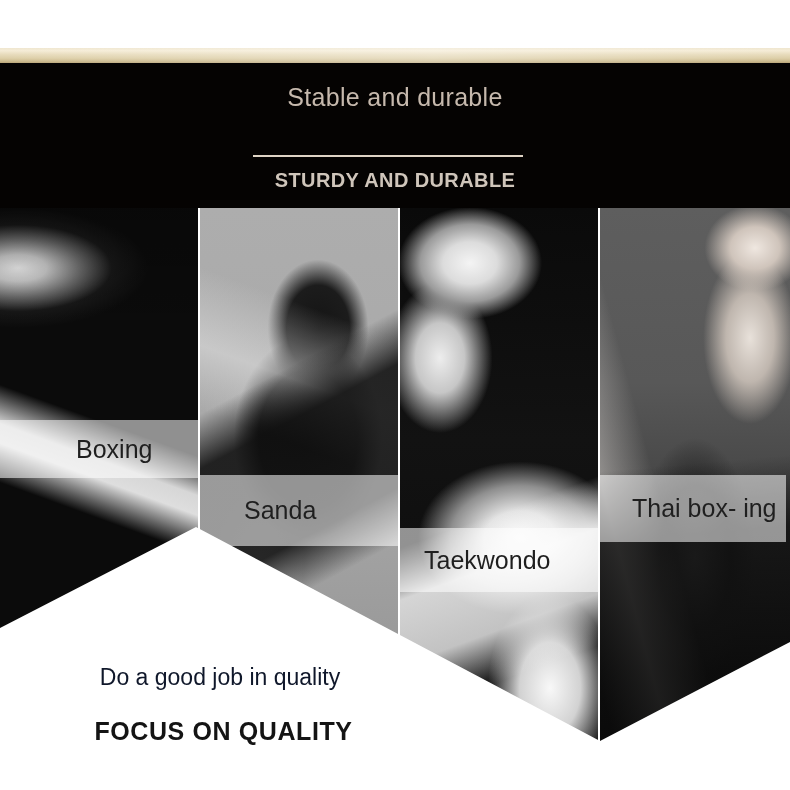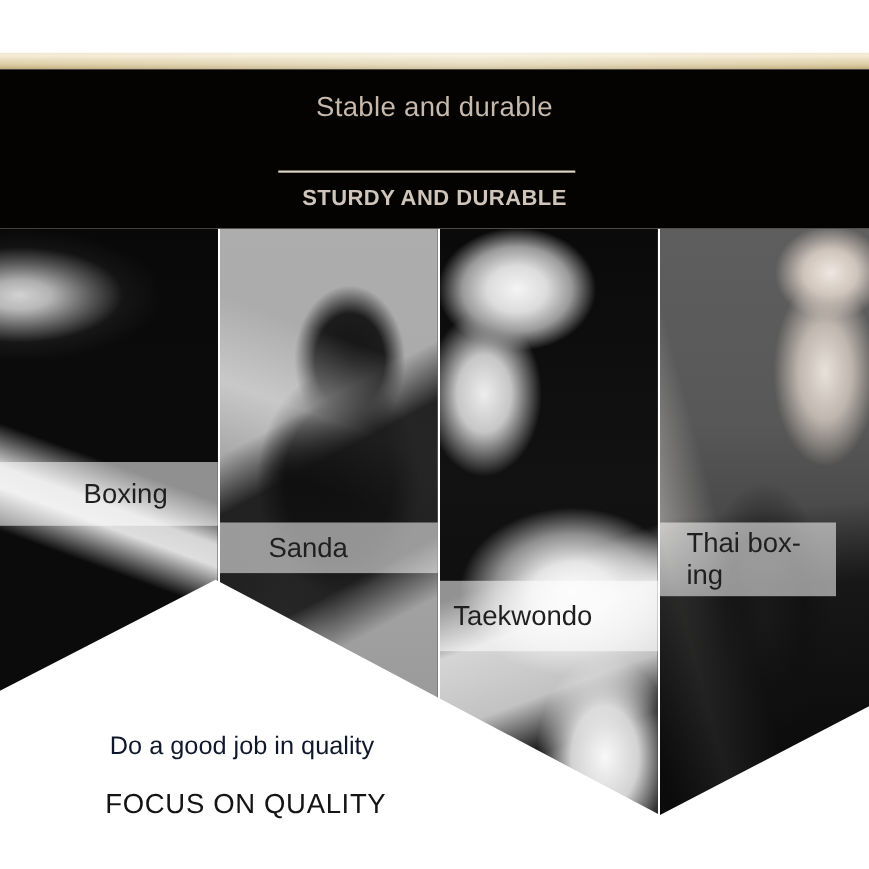--- a/index.html
+++ b/index.html
@@ -209,23 +209,23 @@
     background: rgba(255,255,255,0.55);
     display: flex;
     align-items: center;
     color: #1f1f1f;
     font-size: 25px;
     font-weight: 400;
     line-height: 1.15;
     box-sizing: border-box;
   }
   .label-boxing    { left: 0px;   top: 212px; width: 198px; height: 58px; padding-left: 76px; }
-  .label-sanda     { left: 200px; top: 267px; width: 198px; height: 46px; padding-left: 44px; }
-  .label-taekwondo { left: 400px; top: 320px; width: 198px; height: 64px; padding-left: 12px; }
-  .label-thai      { left: 600px; top: 267px; width: 160px; height: 67px; padding-left: 24px; }
+  .label-sanda     { left: 200px; top: 267px; width: 198px; height: 71px; padding-left: 44px; }
+  .label-taekwondo { left: 400px; top: 320px; width: 198px; height: 64px; padding-left: 24px; }
+  .label-thai      { left: 600px; top: 267px; width: 186px; height: 67px; padding-left: 32px; }
 
   
   .chevron {
     position: absolute;
     left: 0; top: 0;
     width: 790px; height: 790px;
     pointer-events: none;
   }
 
   
@@ -238,21 +238,21 @@
   .tagline-en {
     color: #0f172a;
     font-size: 23px;
     font-weight: 400;
     white-space: nowrap;
   }
   .tagline-caps {
     margin-top: 26px;
     color: #141414;
     font-size: 25px;
-    font-weight: 400;
+    font-weight: 700;
     letter-spacing: 0.6px;
     white-space: nowrap;
     padding-left: 7px;
   }
 </style>
 </head>
 <body>
 
 <div class="banner">
 

